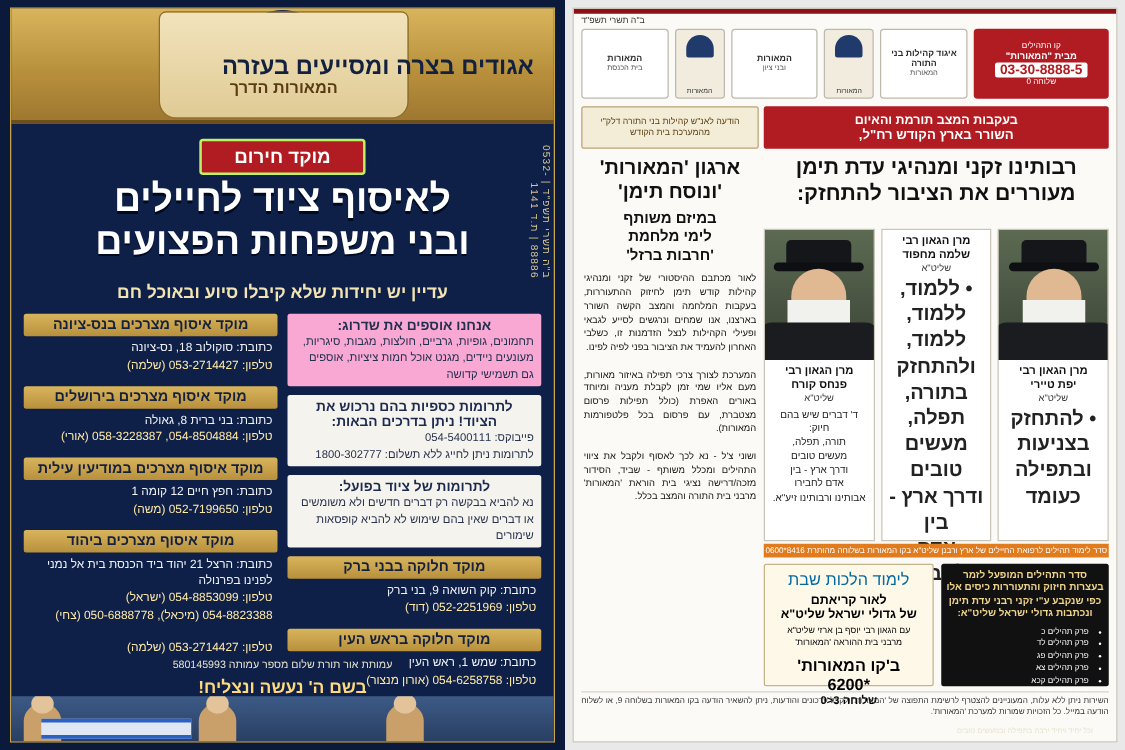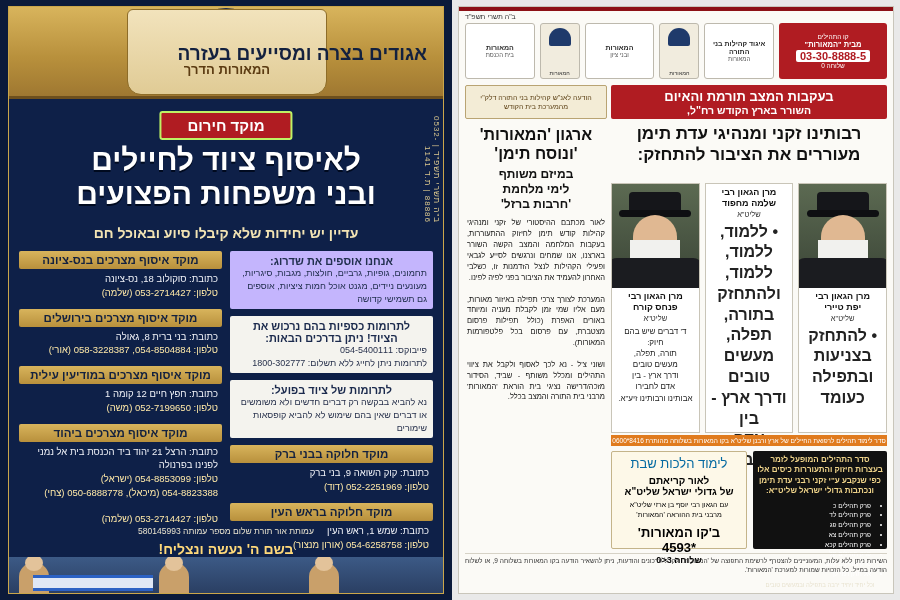--- a/index.html
+++ b/index.html
@@ -98,21 +98,21 @@
     text-align:right;
   }
   .blk-b .phone { color:#ffe9a8; }
   .blk-b .ln { display:block; }
 
   .white-blk { background:#f4f3ee; border-radius:2px; padding:4px 6px; }
   .white-blk .wh-h { font-size:11px; font-weight:bold; color:#1b2a4d; text-align:center; }
   .white-blk .wh-b { font-size:9px; color:#28324d; line-height:1.4; text-align:right; }
 
   .note-amnam {
-    background:#c4b5fd; border-radius:2px; padding:4px 6px; color:#22304f;
+    background:#f9a8d4; border-radius:2px; padding:4px 6px; color:#22304f;
   }
   .note-amnam .nh { font-weight:bold; font-size:11px; text-align:center; }
   .note-amnam .nb { font-size:9px; line-height:1.42; }
 
   .foot-note {
     position:absolute; left:12px; right:12px; bottom:56px;
     color:#e9e3cf; font-size:8.5px; line-height:1.35; text-align:center;
   }
   .slogan {
     position:absolute; left:0; right:0; bottom:36px; text-align:center;
@@ -155,21 +155,21 @@
   .crest { width:40px; background:#f1ecde; border:1px solid #bdb9ad; border-radius:3px; position:relative; }
   .crest .cdome{ position:absolute; left:50%; transform:translateX(-50%); top:4px; width:22px; height:18px; background:#1f3a6b; border-radius:11px 11px 2px 2px;}
   .crest .clbl{ position:absolute; left:0; right:0; bottom:2px; text-align:center; font-size:5.5px; color:#333;}
 
   .red-banner {
     position:absolute; left:152px; right:6px; top:78px; height:34px;
     background:#b01c22; color:#fff; display:flex; flex-direction:column;
     align-items:center; justify-content:center; text-align:center;
     border-radius:2px;
   }
-  .red-banner .rb1{ font-size:13px; font-weight:bold; }
+  .red-banner .rb1{ font-size:10px; font-weight:bold; }
   .red-banner .rb2{ font-size:10.5px; font-weight:bold; }
 
   .notice-box {
     position:absolute; left:6px; top:78px; width:142px; height:34px;
     background:#f3ecd6; border:1px solid #b9a473; border-radius:2px;
     color:#5a3e12; font-size:7px; line-height:1.3; text-align:center;
     display:flex; flex-direction:column; align-items:center; justify-content:center;
     padding:2px;
   }
 
@@ -486,20 +486,20 @@
       <div class="sb-f">וכל יחיד ויחיד ירבה בתפילה ובמעשים טובים</div>
     </div>
 
     <div class="halacha-box">
       <div class="hb-h">לימוד הלכות שבת</div>
       <div class="hb-s" style="white-space:pre-line">לאור קריאתם
 של גדולי ישראל שליט"א</div>
       <div class="hb-b" style="white-space:pre-line">עם הגאון רבי יוסף בן ארזי שליט"א
 מרבני בית ההוראה 'המאורות'</div>
       <div class="hb-tel" style="white-space:pre-line">ב'קו המאורות'
-*4593</div>
+*6200</div>
       <div class="hb-tel2">שלוחה 3&lt;0</div>
     </div>
 
     <div class="paper-footer">השירות ניתן ללא עלות, המעוניינים להצטרף לרשימת התפוצה של 'המאורות' ולקבל עדכונים והודעות, ניתן להשאיר הודעה בקו המאורות בשלוחה 9, או לשלוח הודעה במייל. כל הזכויות שמורות למערכת 'המאורות'.</div>
   </div>
 
 </div>
 
 </body></html>

